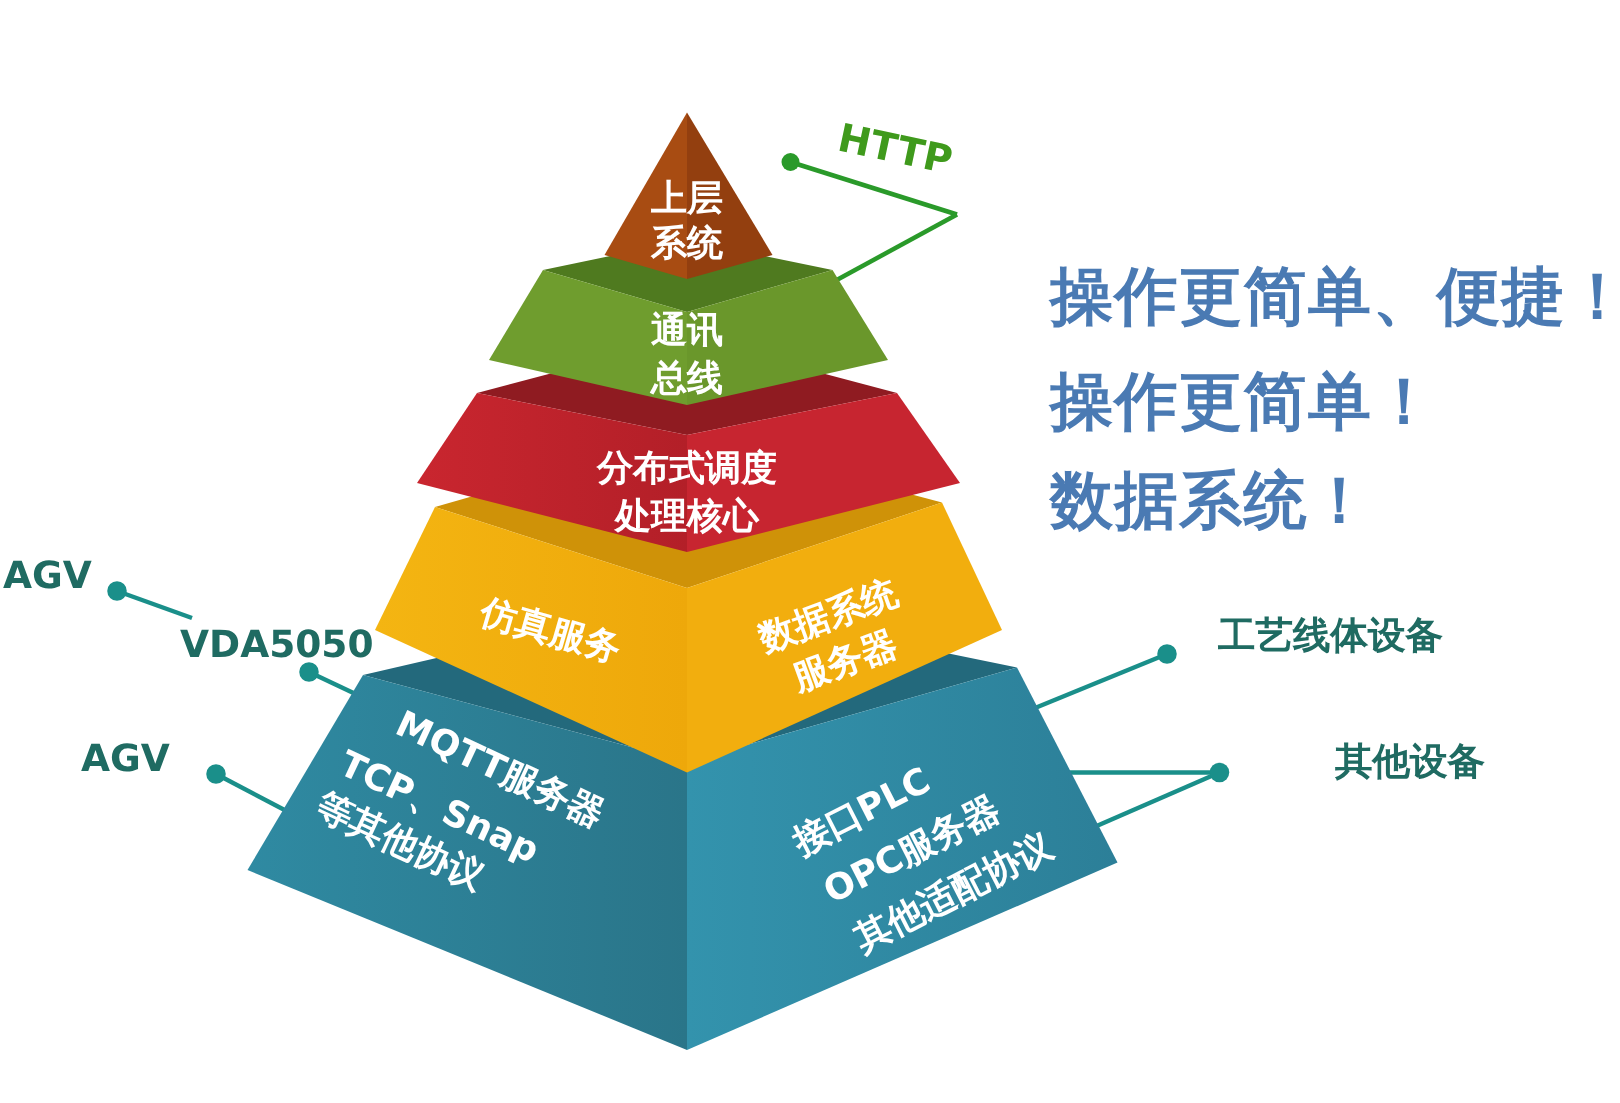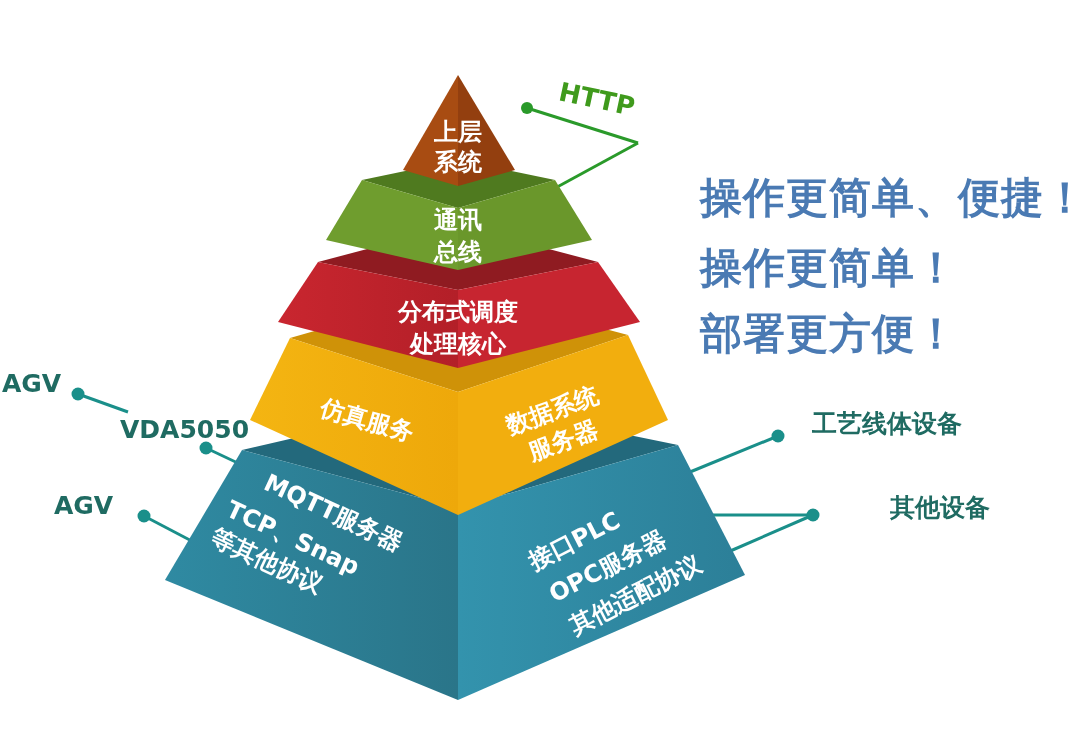--- a/index.html
+++ b/index.html
@@ -128,14 +128,14 @@
   </g>
   <text class="side-label" x="2" y="392">AGV</text>
   <text class="side-label" x="120" y="438">VDA5050</text>
   <text class="side-label" x="54" y="514">AGV</text>
   <text class="side-label" x="812" y="432" font-size="24">工艺线体设备</text>
   <text class="side-label" x="890" y="516" font-size="24">其他设备</text>
 </svg>
 
 <div class="slogan" style="top:170px;">操作更简单、便捷！</div>
 <div class="slogan" style="top:240px;">操作更简单！</div>
-<div class="slogan" style="top:306px;">部署更方便！</div>
+<div class="slogan" style="top:306px;">数据系统！</div>
 </div>
 
 </body></html>

